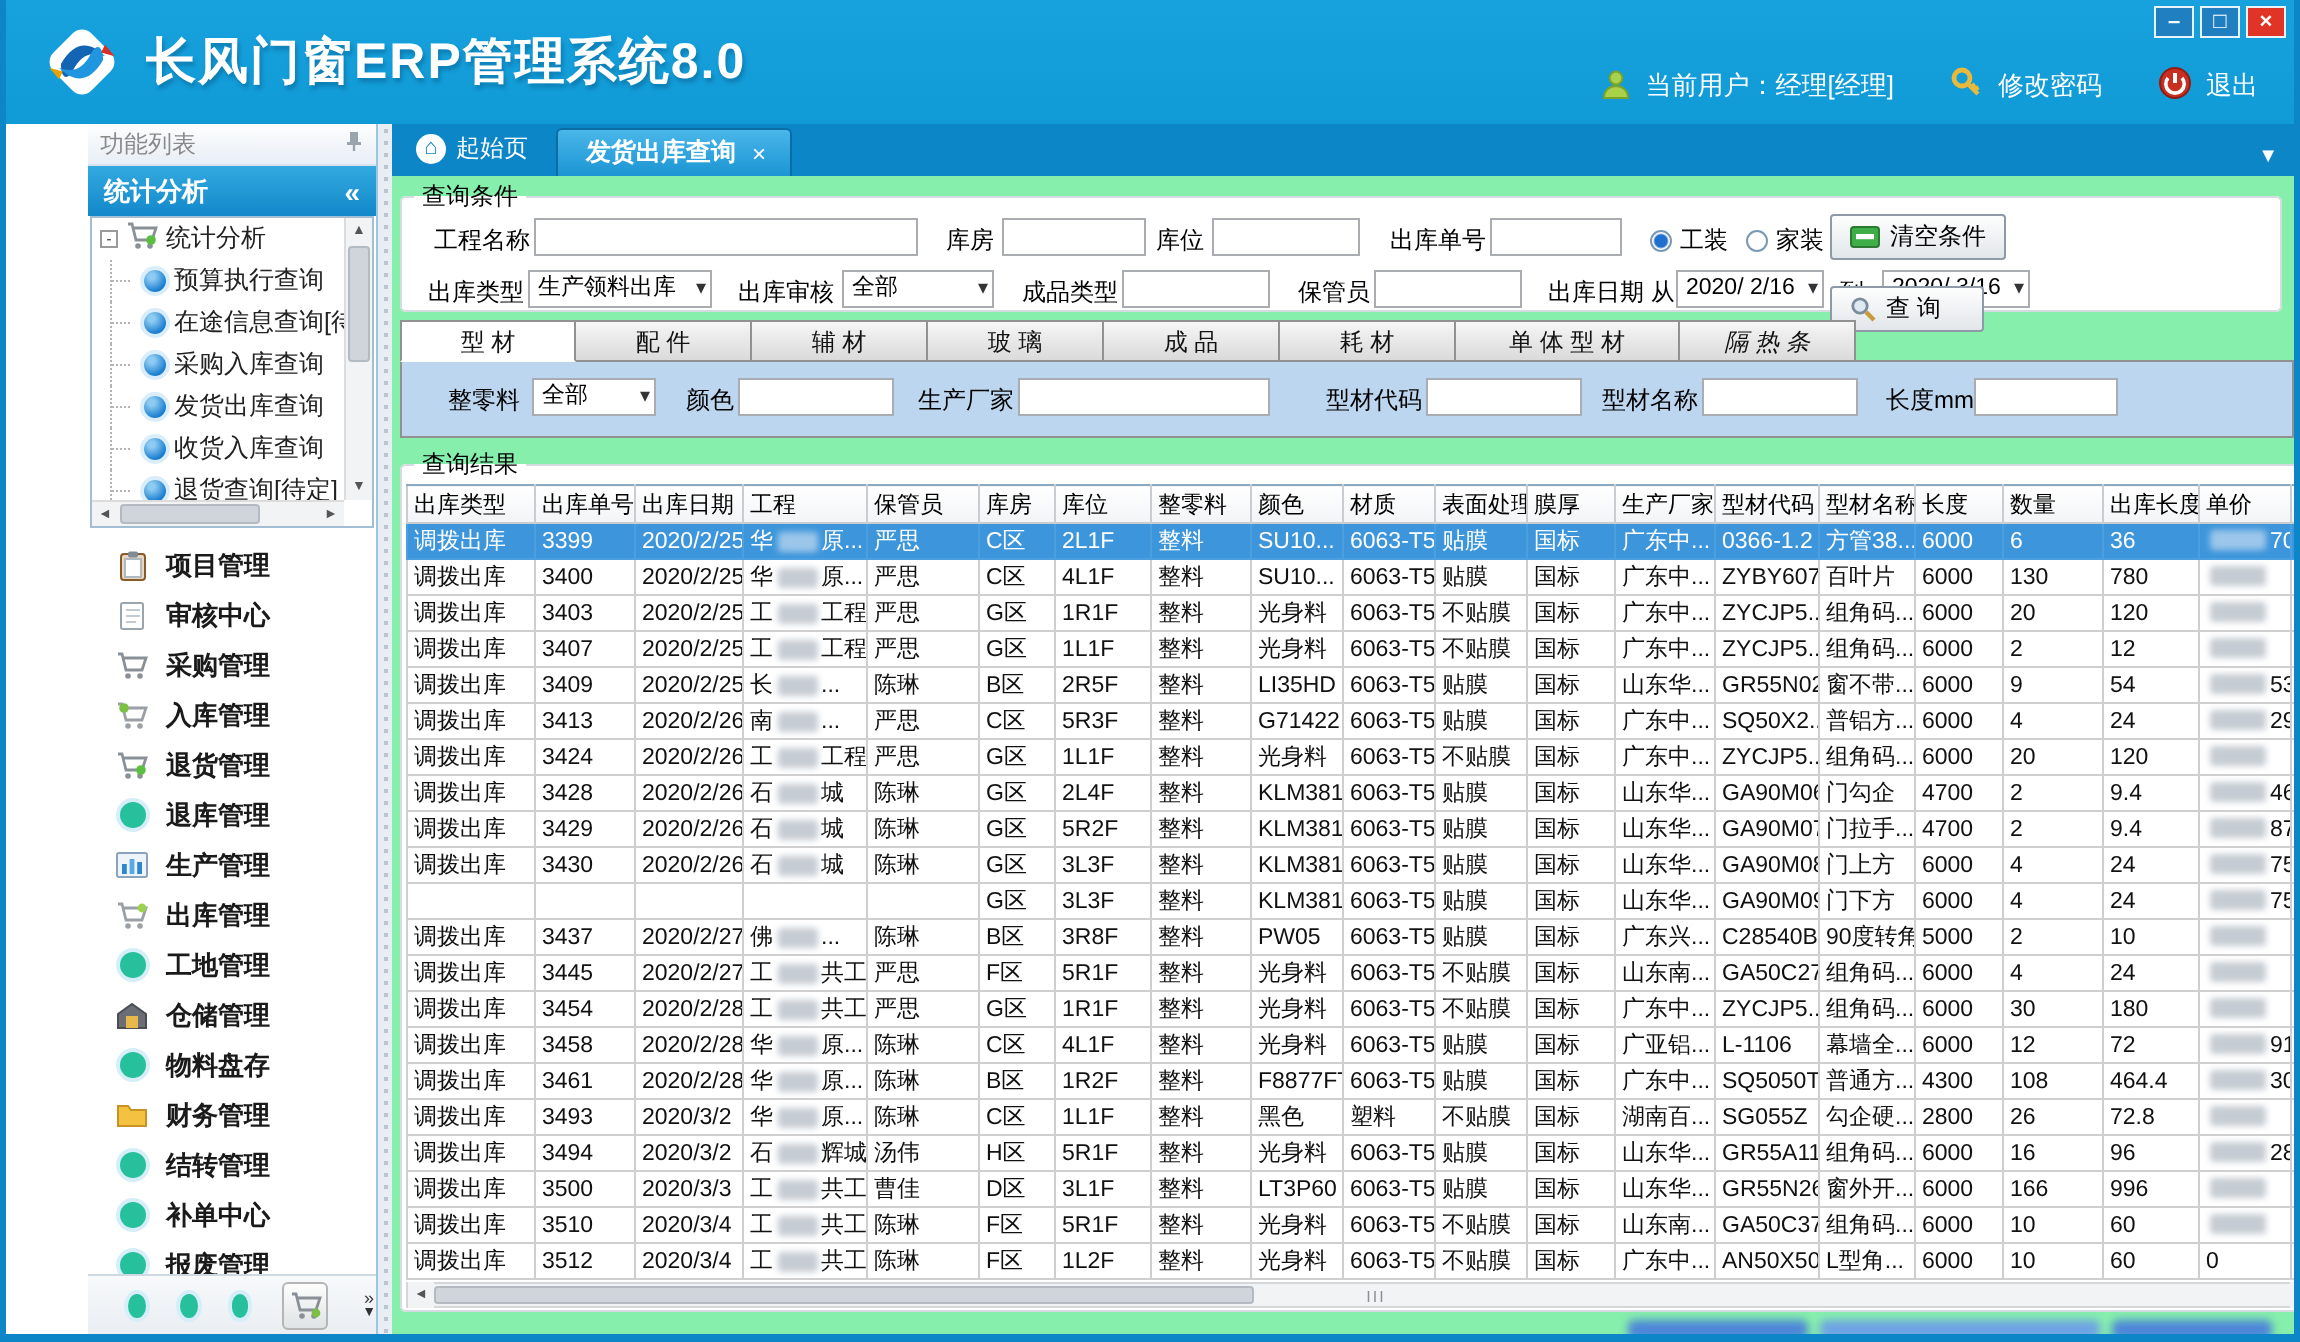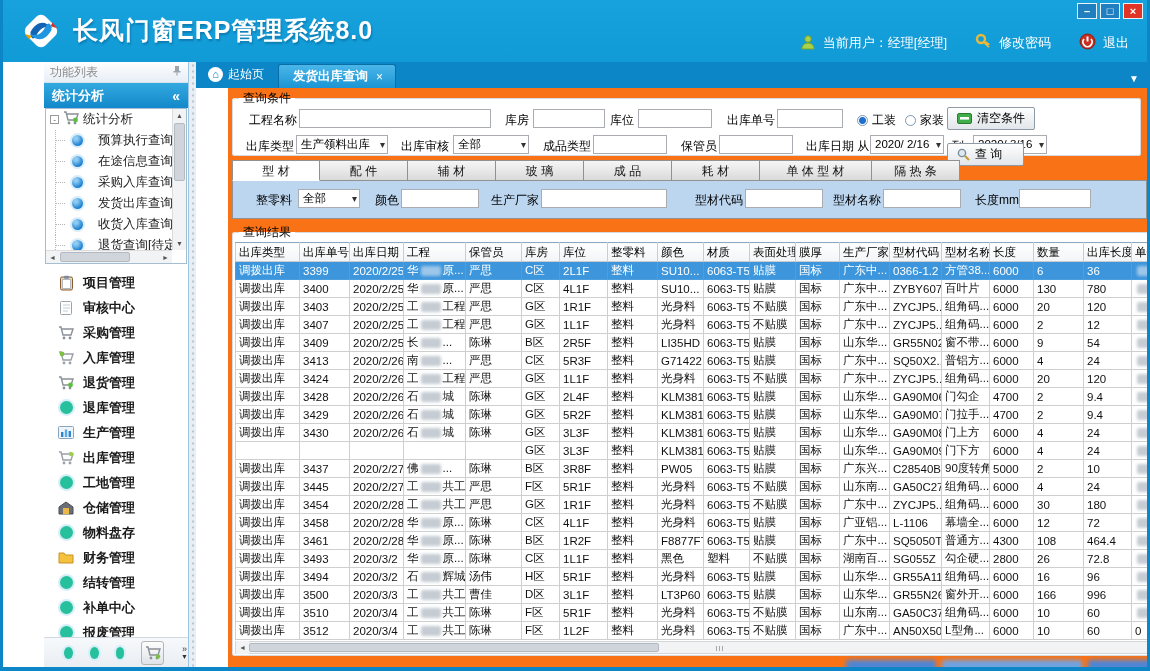--- a/index.html
+++ b/index.html
@@ -29,21 +29,21 @@
   .panel-header .pin { margin-left:auto; }
   .section-header { height:25px; background:linear-gradient(#33a9e0,#1388ca); color:#fff; font-size:13px;
                     font-weight:bold; display:flex; align-items:center; padding:0 8px; }
   .section-header .collapse { margin-left:auto; font-weight:bold; font-size:14px; }
   .treebox { position:relative; height:156px; border:1px solid #a3bdd2; margin:0 1px; background:#fff; overflow:hidden; }
   .tree { position:absolute; left:0; top:0; right:14px; bottom:13px; overflow:hidden; }
   .tree-row { display:flex; align-items:center; height:21px; font-size:12.5px; color:#222; white-space:nowrap; }
   .tree-root { padding-left:4px; gap:4px; }
   .expander { width:9px; height:9px; border:1px solid #9a9a9a; background:#fff; font-size:8px; line-height:7px;
               text-align:center; color:#444; }
-  .tree-child { padding-left:26px; gap:15px; position:relative; }
+  .tree-child { padding-left:26px; gap:4px; position:relative; }
   .tree-child::before { content:""; position:absolute; left:9px; top:0; bottom:0; border-left:1px dotted #b5b5b5; }
   .tree-child::after { content:""; position:absolute; left:9px; top:10px; width:10px; border-top:1px dotted #b5b5b5; }
   .bluedot { width:11px; height:11px; border-radius:50%;
              background:radial-gradient(circle at 35% 30%, #8ecbf2 15%, #1b7fd0 70%);
              box-shadow:0 0 0 2px #d9edfa; flex:none; }
   .tree-vscroll { position:absolute; right:0; top:0; bottom:13px; width:14px; background:#f1f3f5; border-left:1px solid #dcdcdc; }
   .tree-hscroll { position:absolute; left:0; right:14px; bottom:0; height:13px; background:#f1f3f5; border-top:1px solid #dcdcdc; }
   .sarrow { position:absolute; width:13px; height:13px; font-size:7px; color:#555; text-align:center; line-height:13px; background:#f1f3f5; }
   .sthumb { position:absolute; background:#cfd5da; border:1px solid #b3bac1; border-radius:2px; }
   
@@ -66,21 +66,21 @@
   .main { flex:1; display:flex; flex-direction:column; min-width:0; }
   .tabstrip { height:26px; background:#0d86c8; display:flex; align-items:flex-end; position:relative; }
   .tab-home { display:flex; align-items:center; gap:5px; color:#fff; font-size:12px; padding:0 14px 5px 12px; }
   .homecirc { width:15px; height:15px; border-radius:50%; background:#fff; color:#0d86c8; font-size:11px;
               line-height:14px; text-align:center; }
   .tab-active { display:flex; align-items:center; gap:8px; color:#fff; font-size:12.5px; font-weight:bold;
                 background:linear-gradient(#4ab6e9,#1b95d3); border:1px solid #0a6ea6; border-bottom:none;
                 border-radius:3px 3px 0 0; padding:4px 12px 4px 14px; height:24px; }
   .tab-close { font-weight:normal; font-size:12px; }
   .strip-arrow { position:absolute; right:8px; bottom:4px; color:#fff; font-size:10px; }
-  .content { position:relative; flex:1; background:#f97316; overflow:hidden;margin-left:32px; }
+  .content { position:relative; flex:1; background:#86efac; overflow:hidden; }
   
   fieldset { border:1px solid #d5dbe0; border-radius:3px; position:absolute; background:#fff; }
   legend { font-size:12px; color:#000; padding:0 4px; margin-left:6px; }
   .qc { left:4px; right:6px; top:2px; height:66px; }
   .qrow { position:relative; height:26px; }
   .ql { position:absolute; top:5px; font-size:12px; color:#000; white-space:nowrap; }
   .qi { position:absolute; top:2px; height:19px; border:1px solid #a9adb2; background:#fff; font-size:12px; padding:0 3px; }
   .combo { position:absolute; top:2px; height:19px; border:1px solid #a9adb2; background:#fff; font-size:11.5px;
            line-height:17px; padding:0 16px 0 4px; white-space:nowrap; overflow:hidden; }
   .combo::after { content:"▾"; position:absolute; right:2px; top:0; font-size:10px; color:#333; line-height:17px; }
@@ -450,21 +450,21 @@
 
         <div class="mat">
           <div class="mat-tabs">
               <div class="mtab on" style="width: 88px;">型  材</div>
               <div class="mtab" style="width: 88px;">配  件</div>
               <div class="mtab" style="width: 88px;">辅  材</div>
               <div class="mtab" style="width: 88px;">玻  璃</div>
               <div class="mtab" style="width: 88px;">成  品</div>
               <div class="mtab" style="width: 88px;">耗  材</div>
               <div class="mtab" style="width: 112px;">单 体 型 材</div>
-              <div class="mtab" style="width: 88px;">隔 热 条</div>
+              <div class="mtab" style="width: 88px; font-style: italic;">隔 热 条</div>
             </div>
           <div class="mat-panel">
             <span class="ql" style="left:23px">整零料</span>
             <div class="combo" style="left:65px;width:62px">全部</div>
             <span class="ql" style="left:142px">颜色</span>
             <input class="qi" style="left: 168px; width: 78px;">
             <span class="ql" style="left:258px">生产厂家</span>
             <input class="qi" style="left: 308px; width: 126px;">
             <span class="ql" style="left:462px">型材代码</span>
             <input class="qi" style="left: 512px; width: 78px;">

